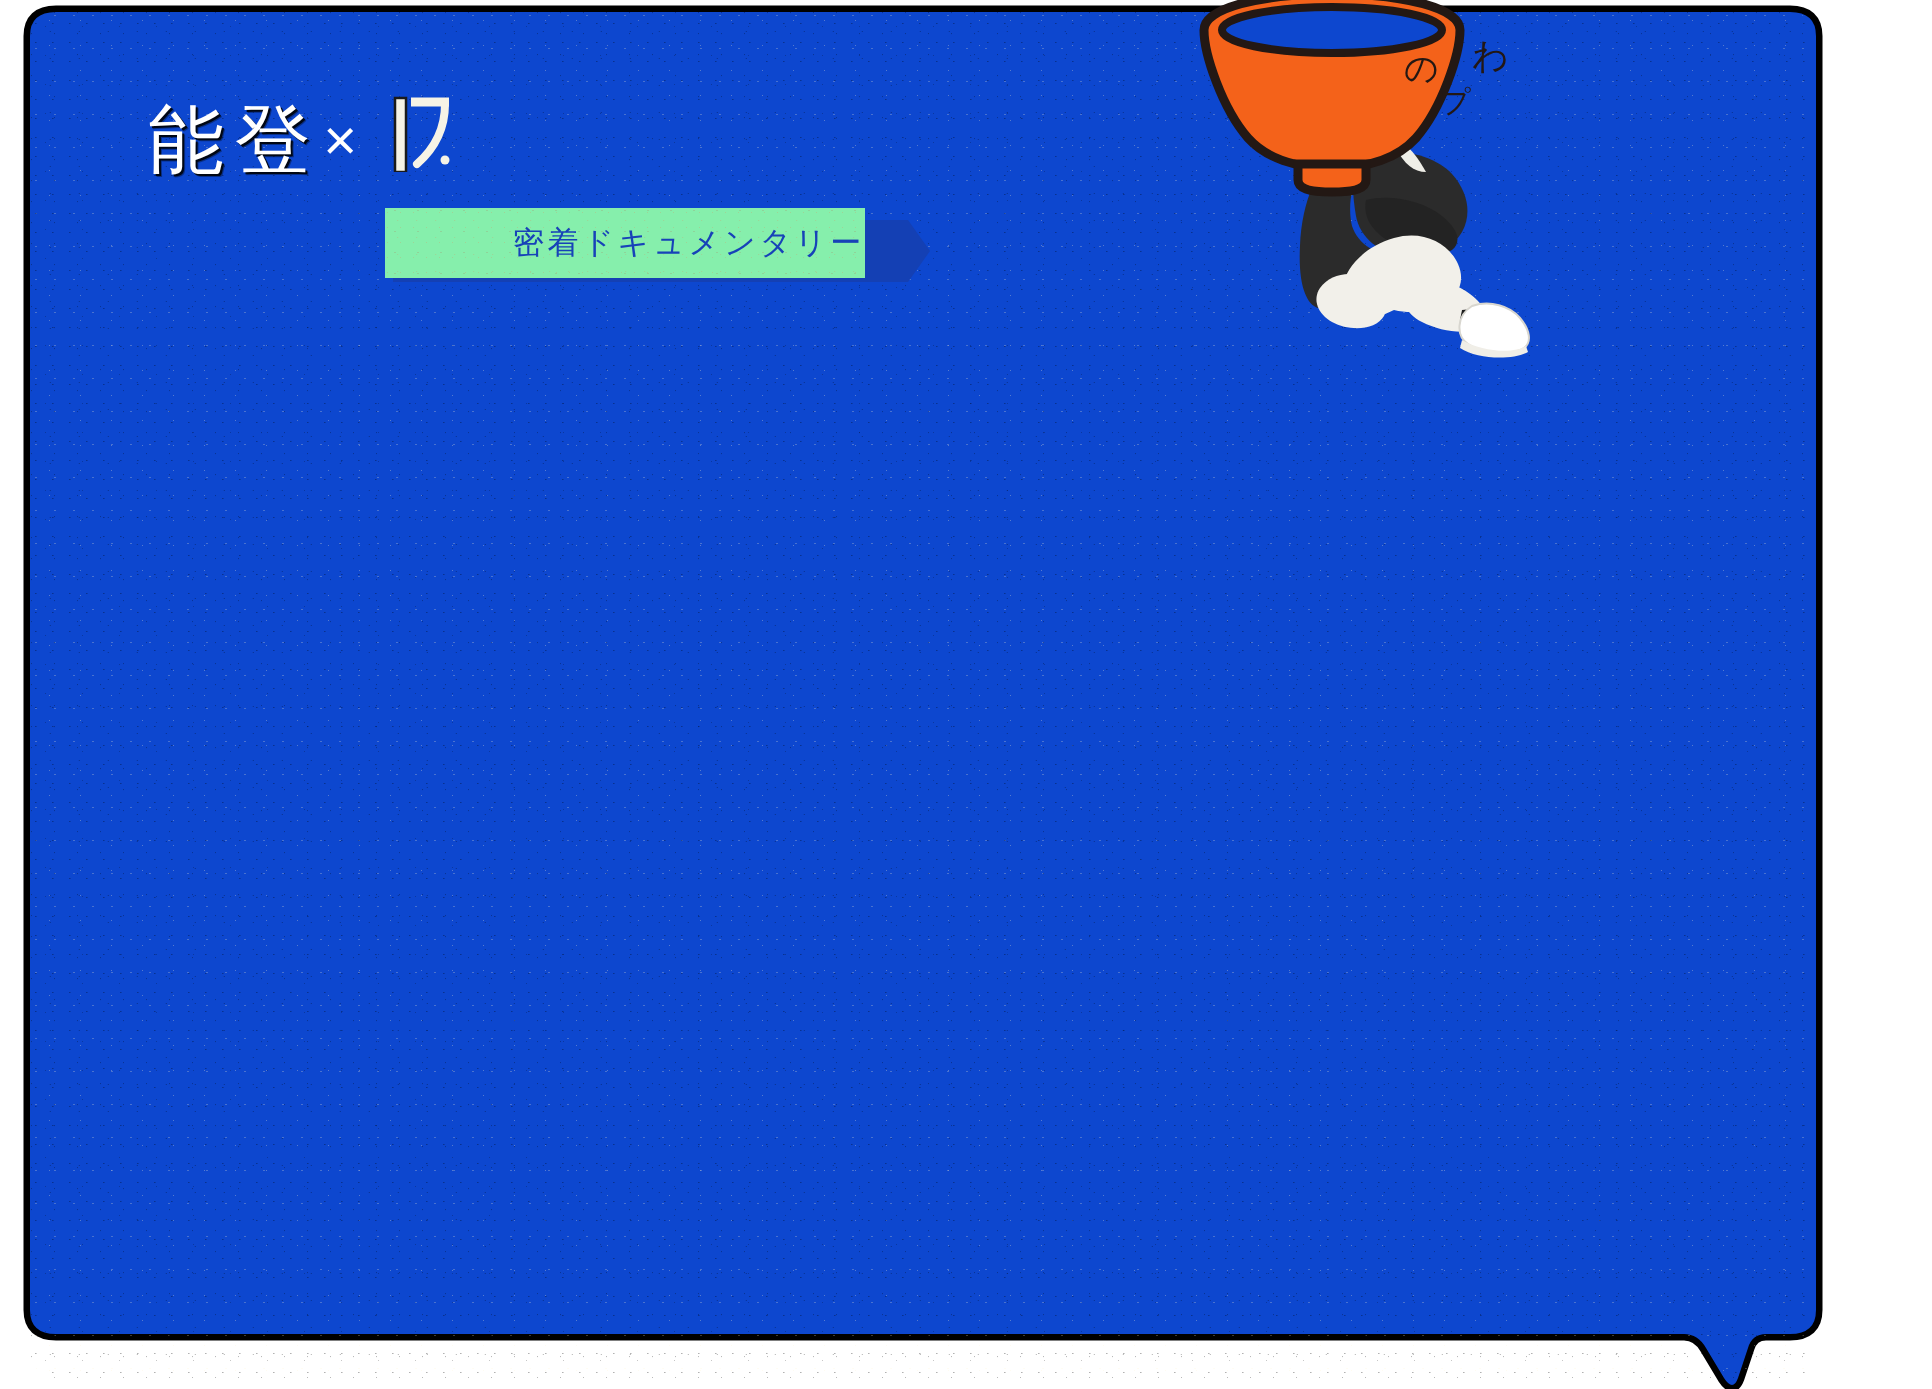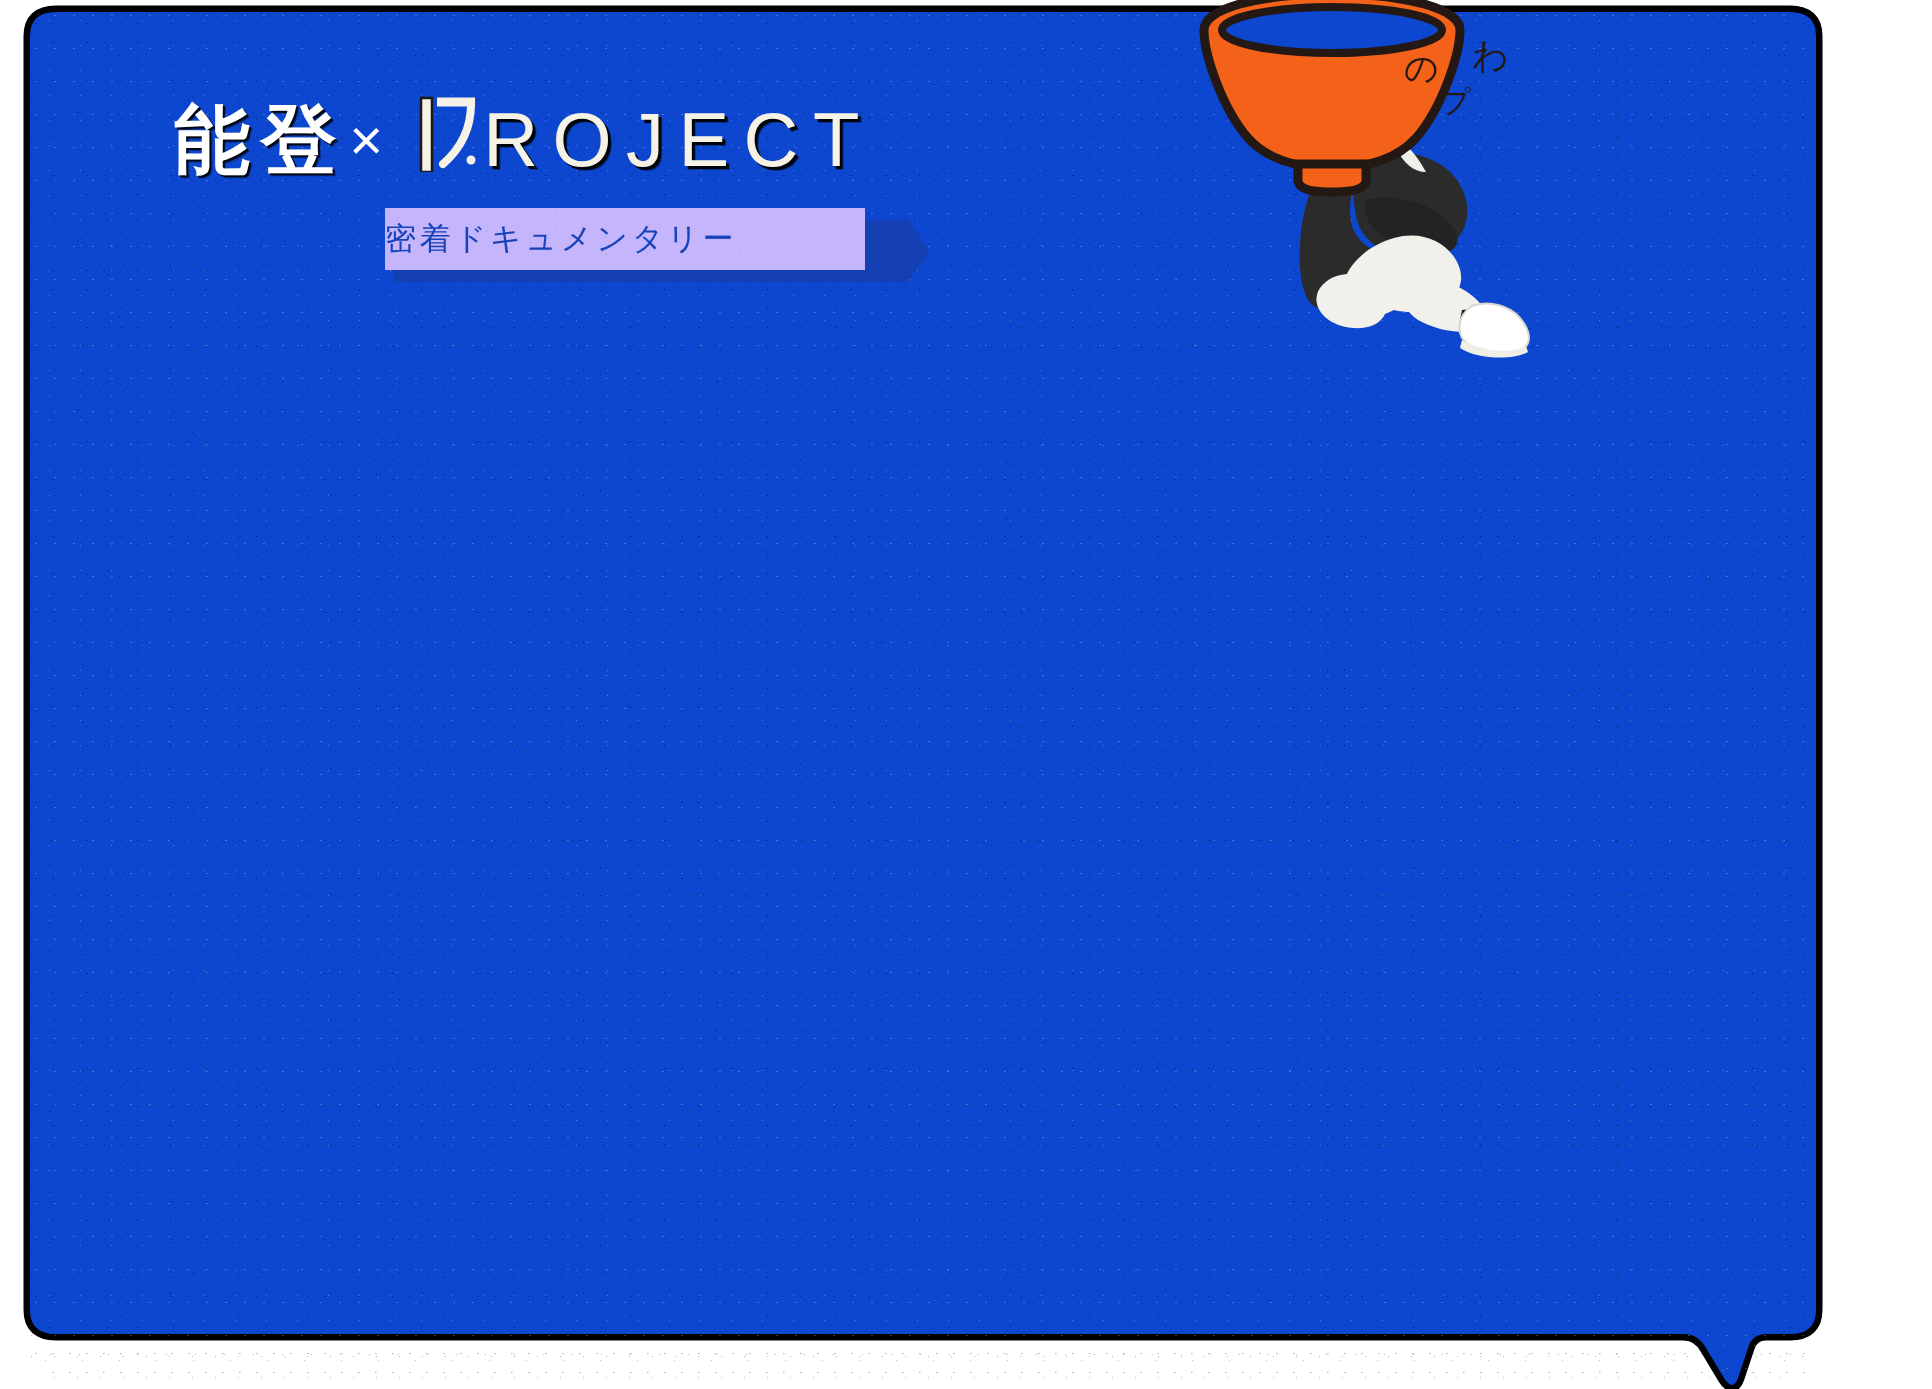--- a/index.html
+++ b/index.html
@@ -42,25 +42,24 @@
 
   .title-row{
     position:absolute;left:148px;top:88px;
     display:flex;align-items:baseline;
     white-space:nowrap;
   }
   .t-jp{
     font-size:76px;line-height:1;
     color:#ffffff;
     letter-spacing:.14em;
-    font-weight:700;
+    font-weight:400;
     text-shadow:
       2px 2px 0 rgba(0,0,0,.85),
       3px 3px 0 rgba(0,0,0,.35);
-    margin-left: 26px;
   }
   .t-x{
     font-size:58px;line-height:1;color:#ffffff;
     margin:0 6px 0 2px;
     font-weight:300;
     position:relative;top:-6px;
     letter-spacing:0;
   }
   .t-en{
     font-size:76px;line-height:1;
@@ -88,23 +87,23 @@
     background:#1440b4;
   }
   .ribbon-shadow:after{
     content:"";position:absolute;right:-22px;top:0;
     border-top:31px solid transparent;
     border-bottom:31px solid transparent;
     border-left:22px solid #1440b4;
   }
   .ribbon-face{
     position:absolute;left:0;top:0;
-    width:480px;height:62px;
-    background:#c4b5fd;
-    display:flex;align-items:center;justify-content:flex-start;
+    width:480px;height:70px;
+    background:#86efac;
+    display:flex;align-items:center;justify-content:flex-end;
   }
   .ribbon-face .tex{
     position:absolute;inset:0;opacity:.5;pointer-events:none;
     background-image:
       radial-gradient(circle at 19% 31%, rgba(190,175,120,.85) .7px, transparent .8px),
       radial-gradient(circle at 67% 73%, rgba(190,175,120,.7) .7px, transparent .8px),
       radial-gradient(circle at 43% 11%, rgba(160,150,110,.6) .7px, transparent .8px);
     background-size:13px 15px, 19px 17px, 23px 21px;
   }
   .ribbon-text{
@@ -189,21 +188,21 @@
         <span class="p-mark">
           <svg width="64" height="84" viewBox="0 0 64 84">
 
             <rect x="6" y="10" width="11" height="74" fill="#f6f3e6" stroke="#1a1a1a" stroke-width="2.5"></rect>
 
             <path d="M 22 14 L 60 14" stroke="#f6f3e6" stroke-width="9" stroke-linecap="butt" fill="none"></path>
             <path d="M 56 16 C 56 44, 44 62, 28 76" stroke="#f6f3e6" stroke-width="8" fill="none" stroke-linecap="round"></path>
 
             <circle cx="56" cy="72" r="4.5" fill="#f6f3e6"></circle>
           </svg>
-        </span><span>ROJECT</span>
+        </span>
       </span>
     </div>
 
     <div class="ribbon">
       <div class="ribbon-shadow"></div>
       <div class="ribbon-face">
         <span class="tex"></span>
         <span class="ribbon-text">密着ドキュメンタリー</span>
       </div>
     </div>

